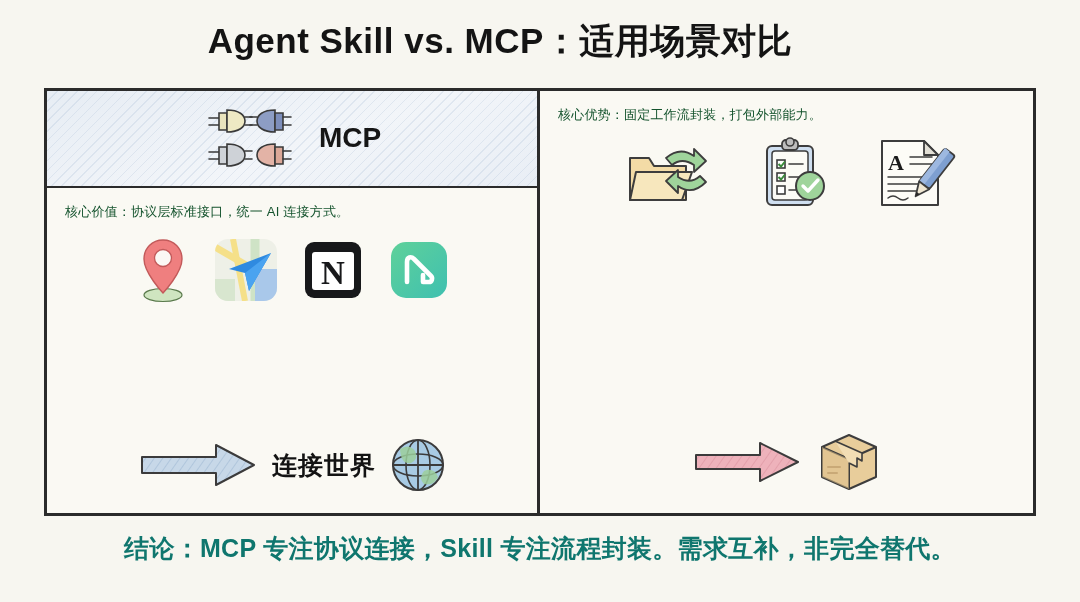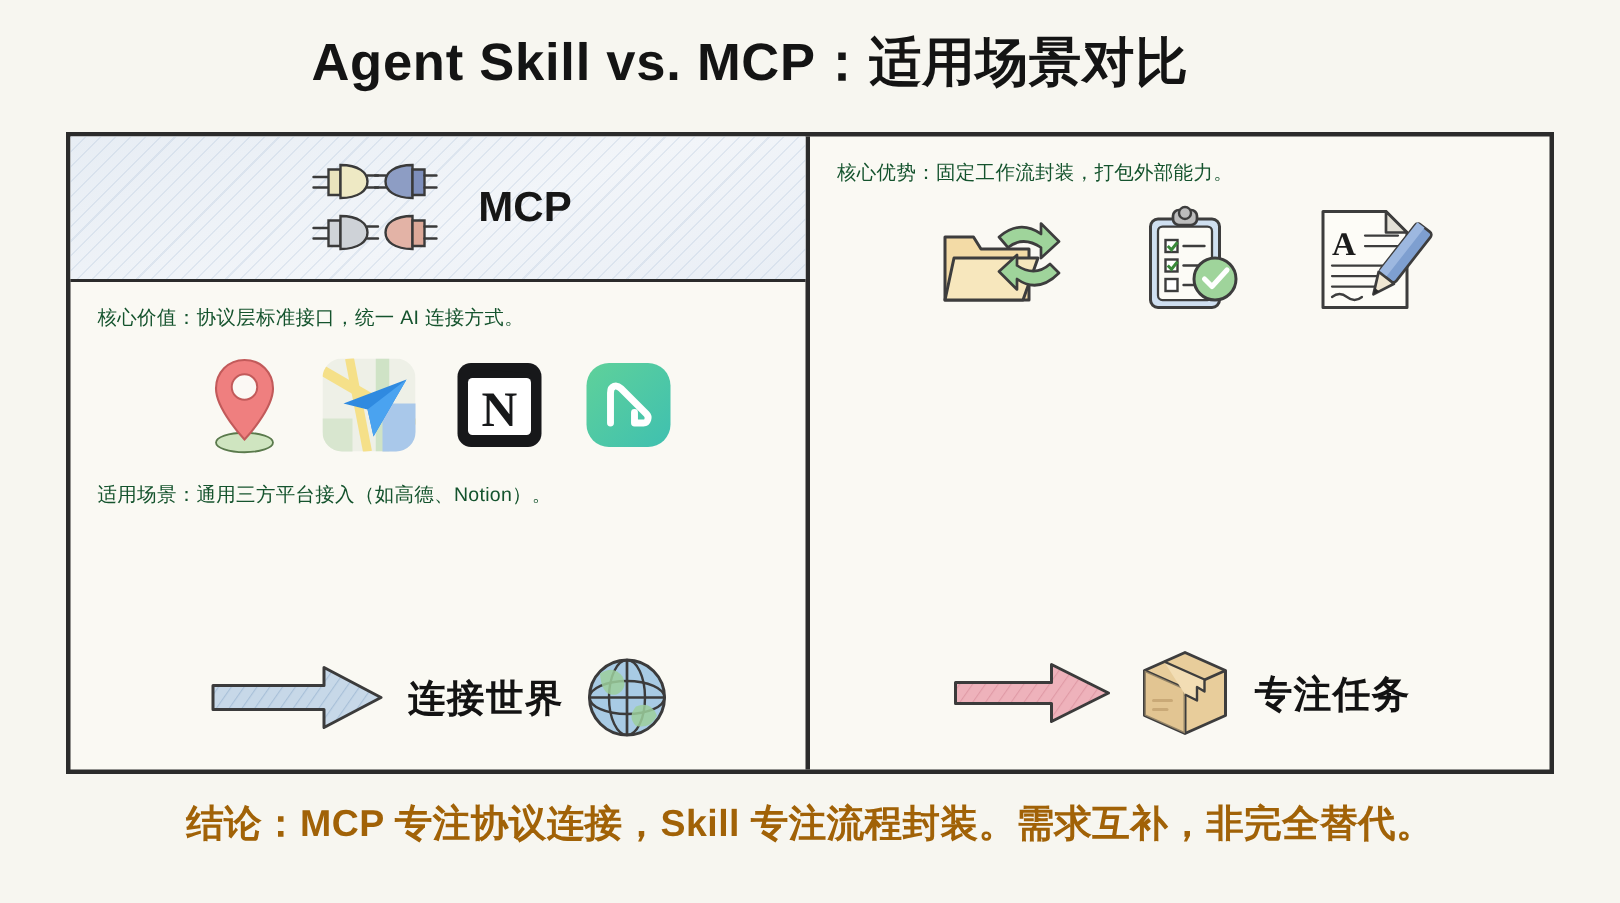--- a/index.html
+++ b/index.html
@@ -142,21 +142,21 @@
 
   
   .conclusion {
     position: absolute;
     top: 532px;
     left: 0;
     width: 1080px;
     text-align: center;
     font-size: 25px;
     font-weight: 600;
-    color: #a16207;
+    color: #0f766e;
     letter-spacing: 0.3px;
     white-space: nowrap;
   }
 
   svg { display: block; overflow: visible; }
 </style>
 </head>
 <body>
 
 <div class="title">Agent Skill vs. MCP：适用场景对比</div>
@@ -251,21 +251,20 @@
                 <stop offset="0%" stop-color="#5fd19a"></stop>
                 <stop offset="100%" stop-color="#3fc0b0"></stop>
               </linearGradient>
             </defs>
             <rect x="2" y="2" width="56" height="56" rx="15" fill="url(#ggrad)"></rect>
             <path d="M18 42 L18 22 c0 -5 4 -6 7 -3 l17 17 c2 2 1 6 -2 6 l-6 0 l0 -7" fill="none" stroke="#ffffff" stroke-width="4.6" stroke-linecap="round" stroke-linejoin="round"></path>
           </svg>
         </span>
       </div>
 
-      <div class="body-text">适用场景：通用三方平台接入（如高德、Notion）。</div>
 
       <div class="bottom-row">
         <span>
           <svg width="118" height="48" viewBox="0 0 118 48">
             <defs>
               <pattern id="bhatch" width="7" height="7" patternTransform="rotate(35)" patternUnits="userSpaceOnUse">
                 <rect width="7" height="7" fill="#c7d8e8"></rect>
                 <line x1="0" y1="0" x2="0" y2="7" stroke="#a8c0d8" stroke-width="1.5"></line>
               </pattern>
             </defs>
@@ -363,19 +362,18 @@
           <svg width="66" height="62" viewBox="0 0 66 62">
             <path d="M6 16 L33 4 L60 16 L60 46 L33 58 L6 46 Z" fill="#e8cd9b" stroke="#3d3d3d" stroke-width="2" stroke-linejoin="round"></path>
             <path d="M6 16 L33 28 L60 16" fill="none" stroke="#3d3d3d" stroke-width="2" stroke-linejoin="round"></path>
             <path d="M33 28 L33 58" fill="none" stroke="#3d3d3d" stroke-width="2"></path>
             <path d="M6 16 L33 28 L33 58 L6 46 Z" fill="#ddbf8a" opacity="0.55"></path>
             <path d="M19 10 L46 22 L46 30 L41 27 L41 36 L33 32" fill="#f2ddb4" stroke="#3d3d3d" stroke-width="1.6" stroke-linejoin="round"></path>
             <path d="M12 36 h12" stroke="#c9a977" stroke-width="2" stroke-linecap="round"></path>
             <path d="M12 42 h9" stroke="#c9a977" stroke-width="2" stroke-linecap="round"></path>
           </svg>
         </span>
-        <span class="bottom-label">专注任务</span>
       </div>
     </div>
   </div>
 </div>
 
 <div class="conclusion">结论：MCP 专注协议连接，Skill 专注流程封装。需求互补，非完全替代。</div>
 
 </body></html>

